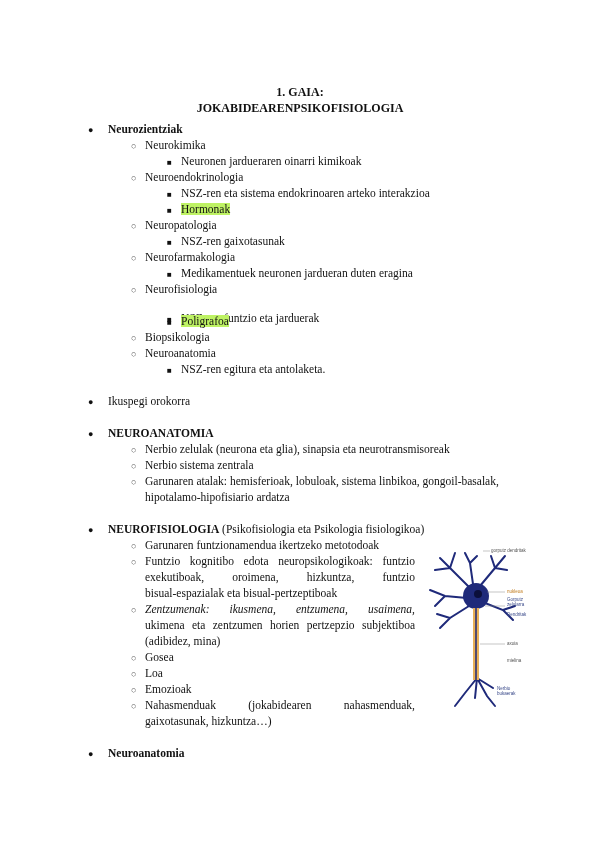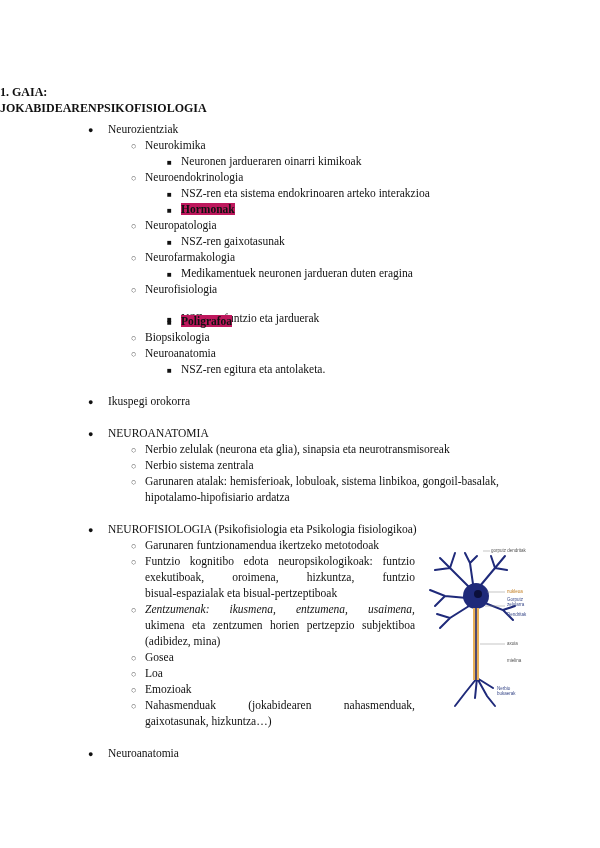--- a/index.html
+++ b/index.html
@@ -1,26 +1,26 @@
 <!DOCTYPE html>
 <html><head>
 <meta charset="utf-8">
 <style>
   html, body { margin: 0; padding: 0; background: #ffffff; }
   body { width: 600px; height: 848px; position: relative; overflow: hidden;
          font-family: "Liberation Serif", "DejaVu Serif", serif; color: #111; font-size: 11.5px; }
-  .title { position: absolute; left: 0; width: 600px; font-weight: bold; font-size: 12px; line-height: 16px; }
+  .title { position: absolute; left: 0; width: 600px; text-align: center; font-weight: bold; font-size: 12px; line-height: 16px; }
   .l1 { position: absolute; left: 88px; line-height: 16px; }
   .l2 { position: absolute; left: 131px; line-height: 16px; }
   .l3 { position: absolute; left: 167px; line-height: 16px; }
   .b1 { display: inline-block; width: 20px; font-size: 9px; }
   .b2 { display: inline-block; width: 14px; font-size: 9px; color: #555; }
   .b3 { display: inline-block; width: 14px; font-size: 8px; }
-  .bold { font-weight: normal; }
-  .hl { background: #be185d; font-weight: bold; }
+  .bold { font-weight: bold; }
+  .hl { background: #bef264; }
   .just { position: absolute; left: 145px; width: 270px; text-align: justify; text-align-last: justify; line-height: 16px; }
   .wrap { position: absolute; left: 145px; line-height: 16px; }
   .neuron { position: absolute; left: 425px; top: 548px; width: 125px; height: 165px; }
   .nlabel { position: absolute; font-family: "Liberation Sans", sans-serif; font-size: 4.5px; color: #555; }
   .nlabel.o { color: #c07a1a; }
   .nlabel.b { color: #3a4a8a; }
 </style>
 </head>
 <body>
 

